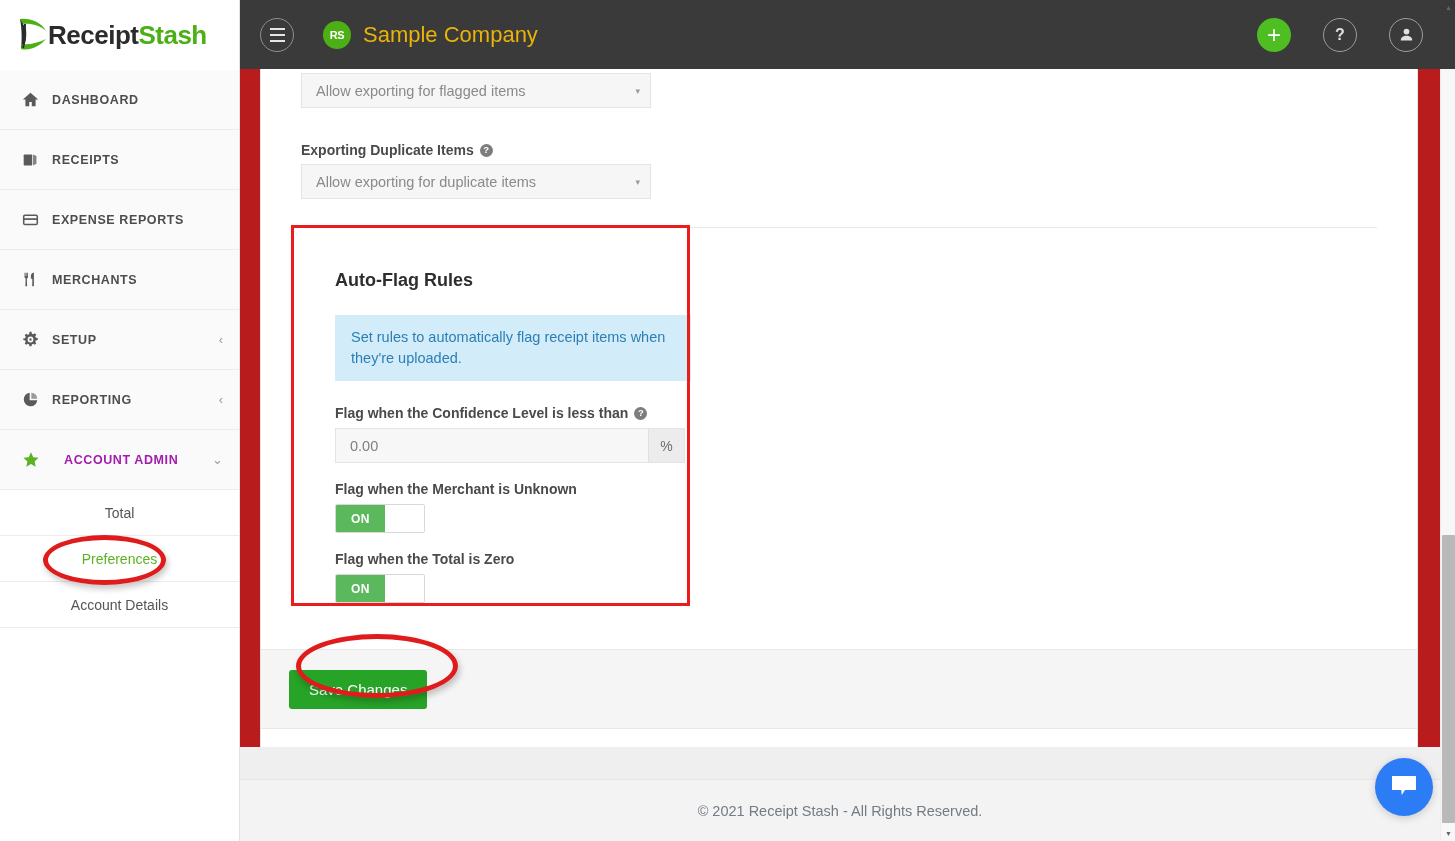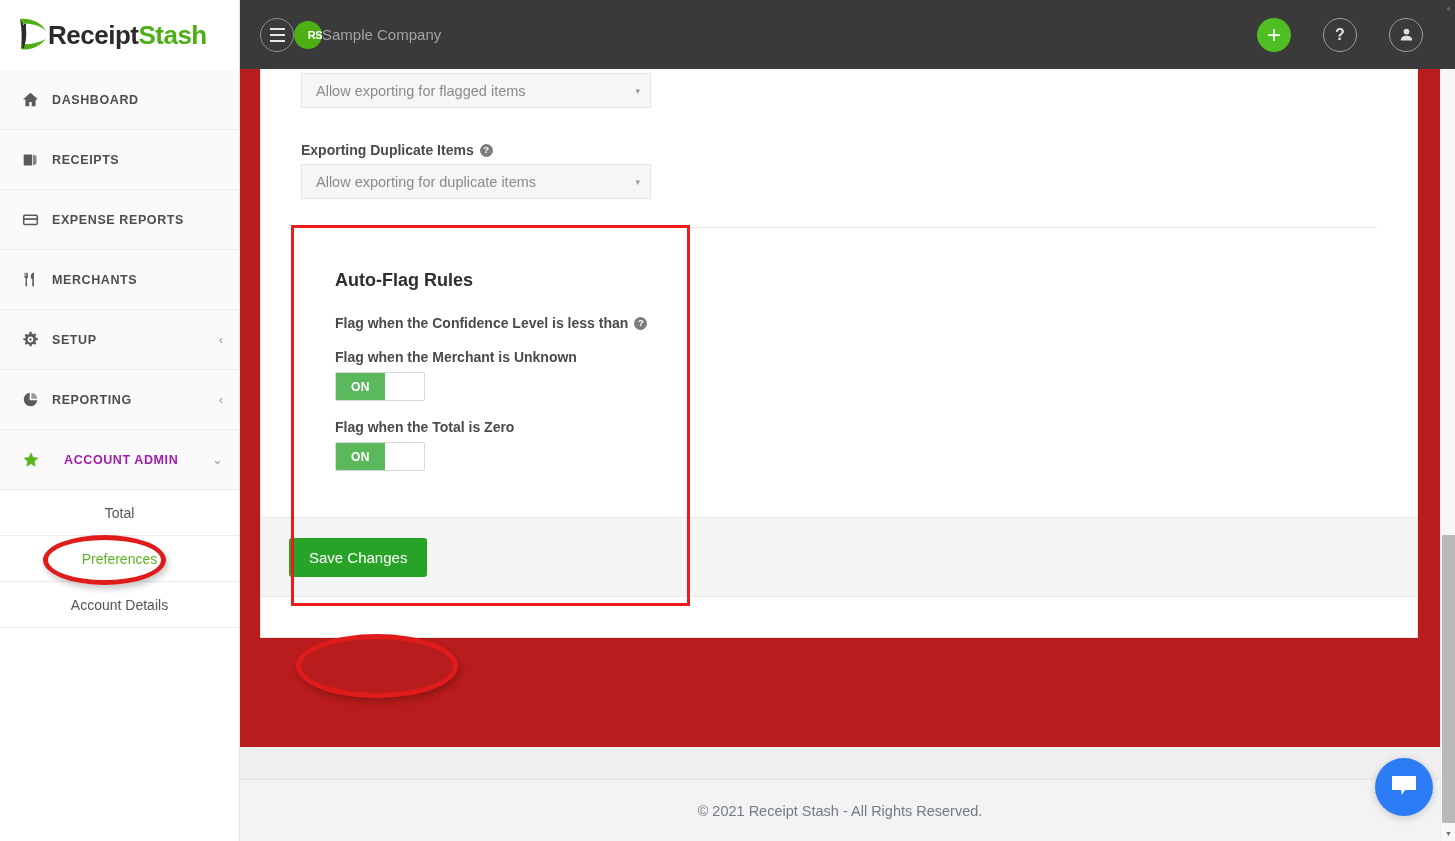--- a/index.html
+++ b/index.html
@@ -82,28 +82,28 @@
   }
   .hamburger {
     width: 34px; height: 34px; border-radius: 50%;
     border: 1px solid #8e8e8e;
     display: flex; flex-direction: column; align-items: center; justify-content: center;
     gap: 4px; cursor: pointer; flex: 0 0 34px;
   }
   .hamburger i { display: block; width: 15px; height: 2px; background: #e6e6e6; }
   .company-avatar {
     width: 28px; height: 28px; border-radius: 50%;
-    background: #4caf16; margin-left: 0;
-    display: flex; align-items: center; justify-content: flex-end;
+    background: #4caf16; margin-left: 29px;
+    display: flex; align-items: center; justify-content: center;
     flex: 0 0 28px;
     font-size: 11px; font-weight: bold; color: #fff;
     letter-spacing: -0.5px;
   }
   .company-name {
-    color: #a3a3a3; font-size: 15px;
+    margin-left: 12px; color: #eab308; font-size: 22px;
   }
   .header-right { margin-left: auto; display: flex; align-items: center; gap: 32px; }
   .circ-btn {
     width: 34px; height: 34px; border-radius: 50%;
     display: flex; align-items: center; justify-content: center;
     cursor: pointer;
   }
   .circ-btn.plus { background: #4fbe22; color: #fff; font-size: 24px; line-height: 1; font-weight: 300; }
   .circ-btn.outline { border: 1.5px solid #9d9d9d; color: #e0e0e0; font-size: 16px; font-weight: bold; }
 
@@ -430,24 +430,29 @@
             <span class="caret">▾</span>
           </div>
         </div>
 
         <div class="divider"></div>
 
         <div class="autoflag-wrap">
           <div class="autoflag">
             <div class="card-title">Auto-Flag Rules</div>
 
+            <div class="alert-info">Set rules to automatically flag receipt items when they're uploaded.</div>
 
             <div class="form-label mb7">
               <span>Flag when the Confidence Level is less than</span>
               <span class="help-ico">?</span>
+            </div>
+            <div class="pct-input">
+              <input type="text" value="0.00" placeholder="0.00" style="">
+              <span class="addon">%</span>
             </div>
 
             <div class="form-label mt18 mb7">
               <span>Flag when the Merchant is Unknown</span>
             </div>
             <div class="toggle">
               <div class="on-part">ON</div>
               <div class="knob"></div>
             </div>
 

